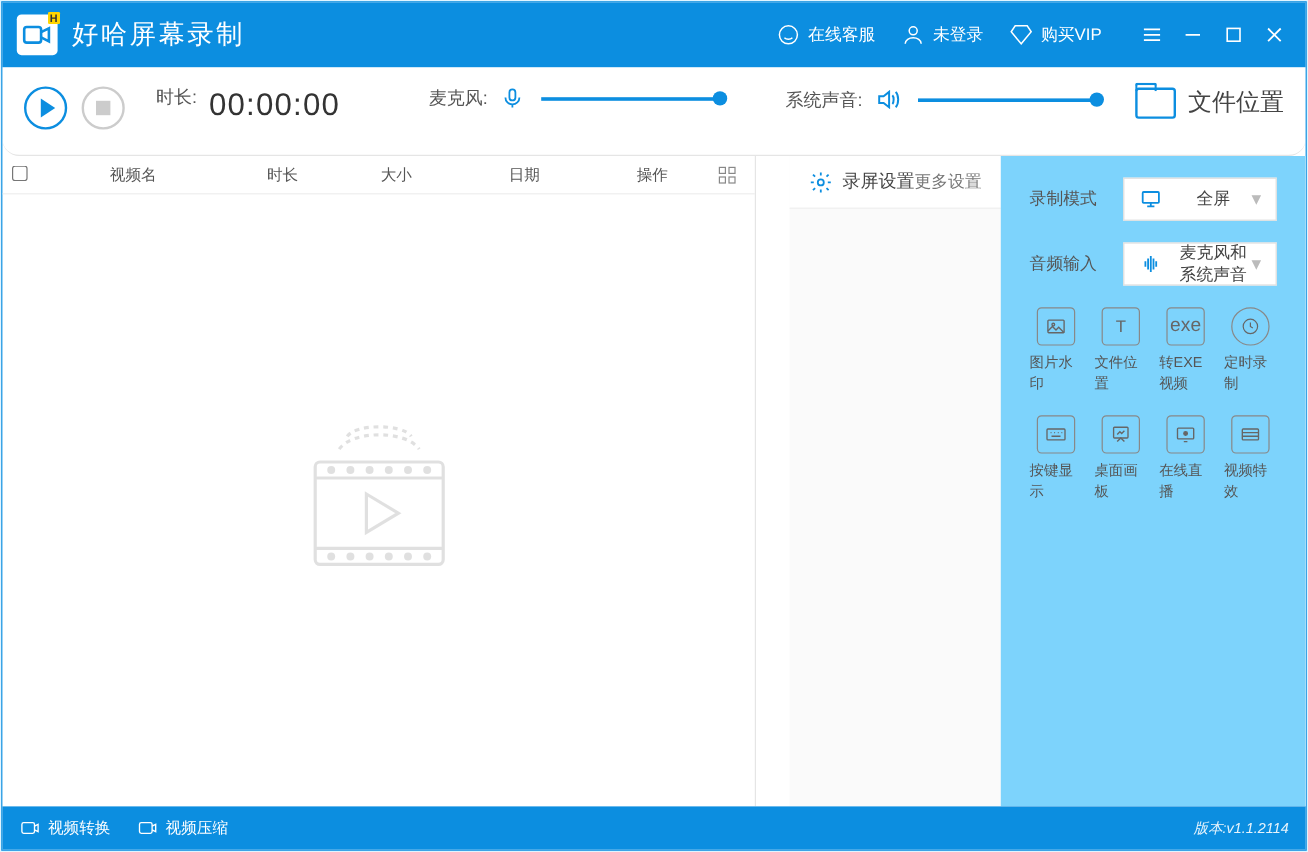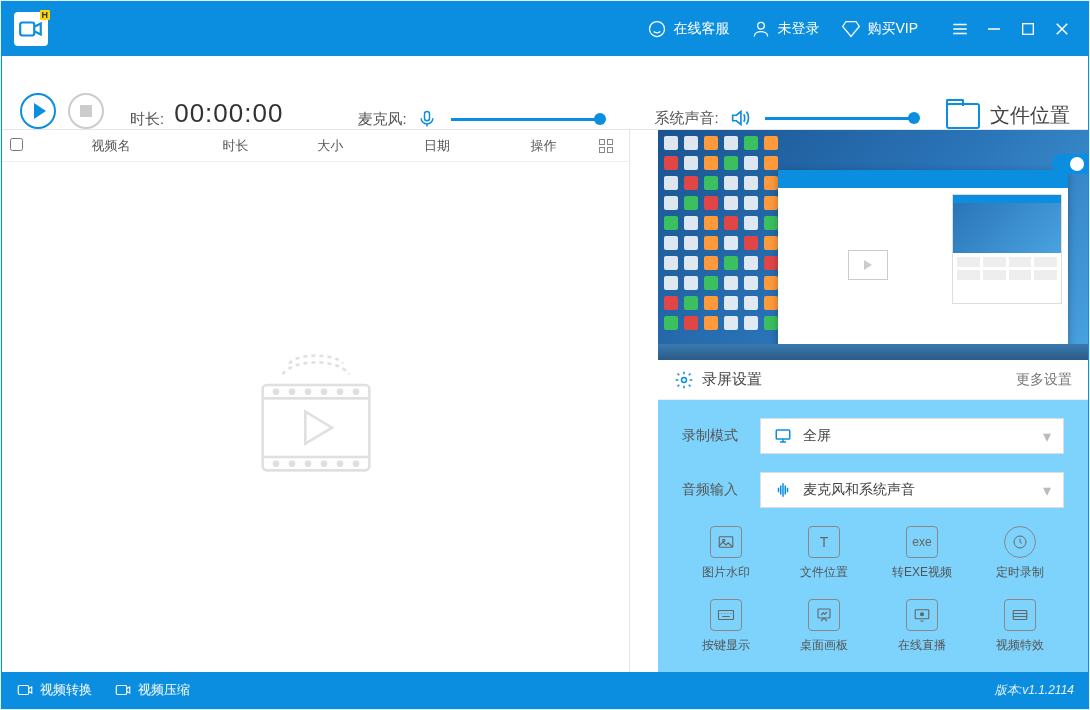--- a/index.html
+++ b/index.html
@@ -8,21 +8,21 @@
 .titlebar { background: #0c8ee0; height: 54px; display: flex; align-items: center; padding: 0 12px; color: #fff; }
 .logo-box { width: 34px; height: 34px; background: #fff; border-radius: 4px; position: relative; margin-right: 12px; display:flex; align-items:center; justify-content:center;}
 .logo-box svg { width: 26px; height: 26px; }
 .logo-badge { position: absolute; top: -2px; right: -2px; background: #ffd500; color: #333; font-size: 9px; padding: 0 2px; border-radius: 1px; font-weight:bold;}
 .app-title { font-size: 22px; letter-spacing: 2px; flex: 0 0 auto; }
 .titlebar-spacer { flex: 1; }
 .titlebar-item { display: flex; align-items: center; margin-right: 22px; font-size: 14px; cursor: pointer; }
 .titlebar-item svg { margin-right: 6px; }
 .titlebar-btn { width: 28px; height: 28px; display: flex; align-items: center; justify-content: center; cursor: pointer; margin-left: 6px; }
 
-.toolbar { height: 74px; display: flex; align-items: flex-end; padding: 0 18px; border-bottom: 1px solid #e5e5e5; }
+.toolbar { height: 74px; display: flex; align-items: flex-start; padding: 16px 18px; border-bottom: 1px solid #e5e5e5; border-radius: 14px; }
 .circle-btn { width: 36px; height: 36px; border: 2px solid #0c8ee0; border-radius: 50%; display: flex; align-items: center; justify-content: center; margin-right: 12px; cursor: pointer; }
 .circle-btn.disabled { border-color: #ccc; }
 .play-tri { width: 0; height: 0; border-left: 12px solid #0c8ee0; border-top: 8px solid transparent; border-bottom: 8px solid transparent; margin-left: 3px; }
 .stop-sq { width: 12px; height: 12px; background: #ccc; }
 .tb-label { font-size: 15px; color: #555; margin: 0 10px 0 14px; }
 .time-display { font-size: 26px; color: #333; letter-spacing: 1px; }
 .mic-section { display: flex; align-items: center; margin-left: 60px; }
 .slider-track { width: 150px; height: 3px; background: #0c8ee0; position: relative; margin-left: 14px; }
 .slider-thumb { width: 12px; height: 12px; background: #0c8ee0; border-radius: 50%; position: absolute; top: -5px; right: -5px; }
 .speaker-section { display: flex; align-items: center; margin-left: 40px; }
@@ -40,21 +40,21 @@
 .th-dur { flex: 0.8; text-align: center; }
 .th-size { flex: 0.8; text-align: center; }
 .th-date { flex: 1; text-align: center; }
 .th-op { flex: 0.8; text-align: center; }
 .th-grid { width: 30px; display: flex; align-items: center; justify-content: center; cursor: pointer; }
 .grid-icon { display: grid; grid-template-columns: 6px 6px; grid-template-rows: 6px 6px; gap: 2px; }
 .grid-icon span { border: 1px solid #888; }
 .empty-area { flex: 1; display: flex; align-items: center; justify-content: center; }
 .empty-film { opacity: 0.25; }
 
-.right-pane { width: 430px; display: flex; flex-direction: column; background: #fafafa; }
+.right-pane { width: 430px; display: flex; flex-direction: row; background: #fafafa; }
 .preview { height: 255px; background: linear-gradient(135deg, #1a5490 0%, #2a74b8 50%, #4aa3e0 100%); position: relative; overflow:hidden; }
 .preview-desktop { position: absolute; inset: 0; }
 .desk-icons { position: absolute; left: 6px; top: 6px; display: grid; grid-template-columns: repeat(6, 14px); grid-auto-rows: 14px; gap: 6px 6px; }
 .desk-icons span { background: rgba(255,255,255,0.85); border-radius: 2px; }
 .desk-icons span:nth-child(3n) { background: #ff9a3c; }
 .desk-icons span:nth-child(5n) { background: #3ac05e; }
 .desk-icons span:nth-child(7n) { background: #e04646; }
 .mini-window { position: absolute; left: 120px; top: 40px; width: 290px; height: 195px; background: #fff; border-radius: 2px; box-shadow: 0 2px 8px rgba(0,0,0,.3); }
 .mini-titlebar { height: 18px; background: #0c8ee0; }
 .mini-inner { position: absolute; right: 6px; top: 24px; width: 110px; height: 110px; background: #fff; border: 1px solid #ddd; }
@@ -68,21 +68,21 @@
 .preview-toggle { position: absolute; right: 0; top: 24px; width: 36px; height: 20px; background: #0c8ee0; border-radius: 10px 0 0 10px; display:flex; align-items:center;}
 .preview-toggle::after { content:''; width:14px; height:14px; background:#fff; border-radius:50%; margin-left: 18px;}
 
 .settings-header { height: 44px; display: flex; align-items: center; padding: 0 16px; border-bottom: 1px solid #eee; background: #fff; }
 .gear-icon { color: #0c8ee0; margin-right: 8px; }
 .settings-title { font-size: 15px; color: #444; flex: 1; }
 .more-settings { font-size: 14px; color: #777; cursor: pointer; }
 .settings-body { padding: 18px 24px; background: #7dd3fc; flex: 1; }
 .setting-row { display: flex; align-items: center; margin-bottom: 18px; }
 .setting-label { width: 78px; font-size: 14px; color: #555; }
-.setting-select { flex: 1; height: 36px; border: 1px solid #ddd; display: flex; align-items: center; padding: 0 12px; cursor: pointer; background:#fff; }
+.setting-select { flex: 1; height: 36px; border: 1px solid #ddd; display: flex; align-items: center; padding: 0 12px; cursor: pointer; background:#fff;text-align:center; }
 .select-icon { color: #0c8ee0; margin-right: 10px; width: 20px; display:flex; justify-content:center;}
 .select-text { flex: 1; font-size: 14px; color: #444; }
 .select-arrow { color: #bbb; }
 .feature-grid { display: grid; grid-template-columns: repeat(4, 1fr); gap: 18px 10px; margin-top: 8px; }
 .feature-item { display: flex; flex-direction: column; align-items: center; cursor: pointer; }
 .feature-icon { width: 32px; height: 32px; border: 1.5px solid #888; border-radius: 4px; display: flex; align-items: center; justify-content: center; margin-bottom: 6px; color:#666; font-size:14px;}
 .feature-label { font-size: 12px; color: #555; }
 
 .statusbar { height: 36px; background: #0c8ee0; display: flex; align-items: center; padding: 0 14px; color: #fff; font-size: 13px; }
 .sb-item { display: flex; align-items: center; margin-right: 22px; cursor: pointer; }
@@ -94,20 +94,21 @@
 
 <div class="app">
   <div class="titlebar">
     <div class="logo-box">
       <svg viewBox="0 0 24 24" fill="none" stroke="#0c8ee0" stroke-width="2">
           <rect x="2" y="6" width="13" height="12" rx="2"></rect>
           <path d="M15 10l6-3v10l-6-3"></path>
         </svg>
       <span class="logo-badge">H</span>
     </div>
+    <div class="app-title">好哈屏幕录制</div>
     <div class="titlebar-spacer"></div>
     <div class="titlebar-item">
       <svg width="20" height="20" viewBox="0 0 24 24" fill="none" stroke="#fff" stroke-width="1.5">
           <circle cx="12" cy="12" r="9"></circle>
           <path d="M8 15c1 1 2 1.5 4 1.5s3-.5 4-1.5M9 10h.01M15 10h.01"></path>
         </svg>
       <span>在线客服</span>
     </div>
     <div class="titlebar-item">
       <svg width="20" height="20" viewBox="0 0 24 24" fill="none" stroke="#fff" stroke-width="1.5">
@@ -352,21 +353,21 @@
                   <path d="M3 17l5-5 4 4 3-3 6 6"></path>
                 </svg>
               </div>
             <span class="feature-label">图片水印</span>
           </div>
           <div class="feature-item">
             <div class="feature-icon">T</div>
             <span class="feature-label">文件位置</span>
           </div>
           <div class="feature-item">
-            <div class="feature-icon" style="font-size:12px;">exe</div>
+            <div class="feature-icon" style="font-size:16px;">exe</div>
             <span class="feature-label">转EXE视频</span>
           </div>
           <div class="feature-item">
             <div class="feature-icon" style="border-radius:50%;">
                 <svg width="16" height="16" viewBox="0 0 24 24" fill="none" stroke="currentColor" stroke-width="1.5">
                   <circle cx="12" cy="12" r="9"></circle>
                   <path d="M12 7v5l3 2"></path>
                 </svg>
               </div>
             <span class="feature-label">定时录制</span>

